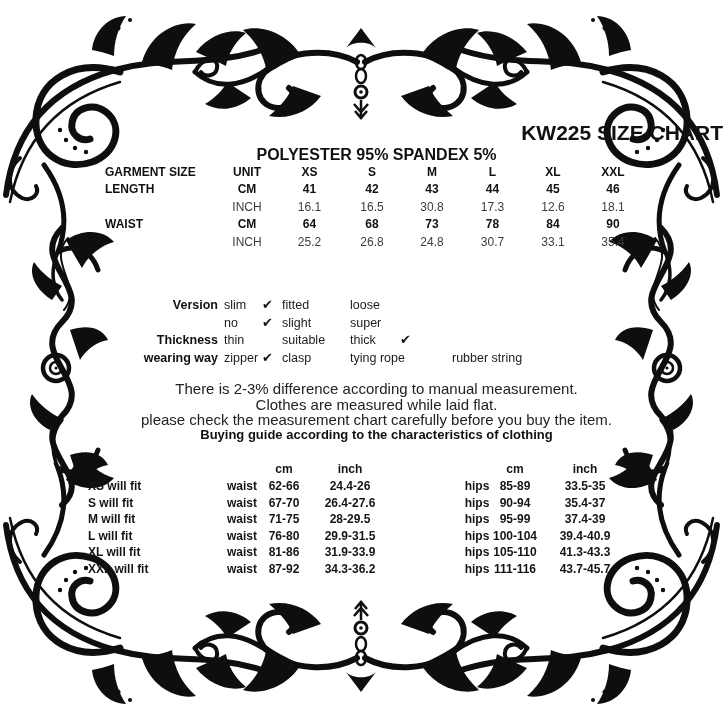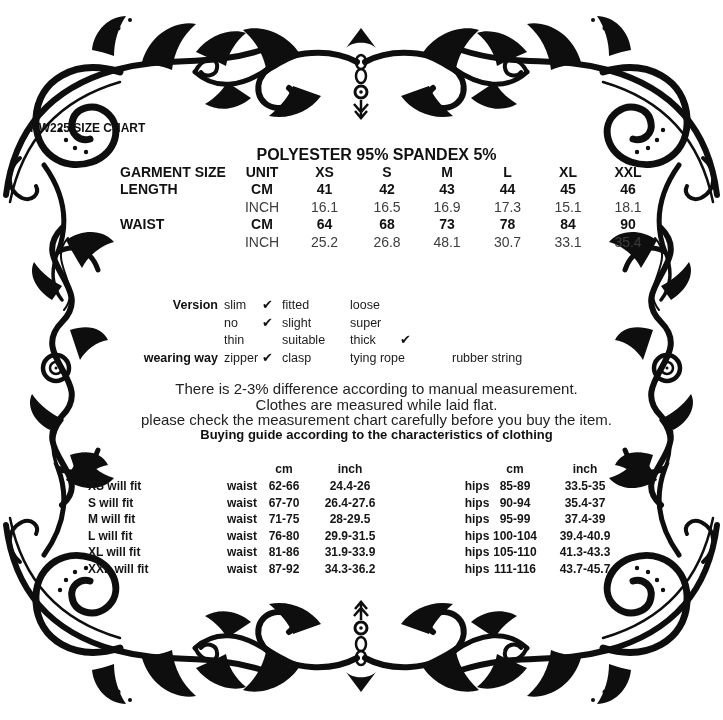--- a/index.html
+++ b/index.html
@@ -1,26 +1,26 @@
 <!DOCTYPE html>
 <html><head>
 <meta charset="utf-8">
 <style>
   html,body{margin:0;padding:0;background:#ffffff;}
   body{width:723px;height:720px;position:relative;overflow:hidden;
        font-family:"Liberation Sans", sans-serif;color:#151515;}
   
-  .title{position:absolute;top:121px;left:30px;right:0;text-align:left;
-         font-size:12px;font-weight:700;color:#111;}
+  .title{position:absolute;top:121px;left:30px;right:0;text-align:right;
+         font-size:21px;font-weight:700;color:#111;}
   .subtitle{position:absolute;top:146px;left:30px;right:0;text-align:center;
          font-size:16px;font-weight:700;color:#111;}
   
-  .size-table{position:absolute;left:120px;top:164px;display:grid;
+  .size-table{position:absolute;left:105px;top:164px;display:grid;
       grid-template-columns:112px 60px 65px 60px 60px 61px 60px 60px;
-      font-size:14px;line-height:17.4px;}
+      font-size:12px;line-height:17.4px;}
   .st-cell{text-align:center;height:17.4px;white-space:nowrap;}
   .st-left{text-align:left;}
   .b{font-weight:700;color:#111;}
   .r{font-weight:400;color:#3d3d3d;}
   
   .char-row{position:absolute;left:0;width:100%;height:17px;font-size:12.5px;padding-left:12px;}
   .char-label{position:absolute;left:60px;width:158px;text-align:right;
       font-weight:700;color:#111;white-space:nowrap;}
   .opt{position:absolute;white-space:nowrap;color:#1c1c1c;}
   .o1{left:224px;} .o2{left:282px;} .o3{left:350px;} .o4{left:452px;}
@@ -125,59 +125,60 @@
   <div class="st-cell b">42</div>
   <div class="st-cell b">43</div>
   <div class="st-cell b">44</div>
   <div class="st-cell b">45</div>
   <div class="st-cell b">46</div>
 
   <div class="st-cell st-left"></div>
   <div class="st-cell r">INCH</div>
   <div class="st-cell r">16.1</div>
   <div class="st-cell r">16.5</div>
-  <div class="st-cell r">16.9</div>
+  <div class="st-cell r">30.8</div>
   <div class="st-cell r">17.3</div>
-  <div class="st-cell r">15.1</div>
+  <div class="st-cell r">12.6</div>
   <div class="st-cell r">18.1</div>
 
   <div class="st-cell st-left b">WAIST</div>
   <div class="st-cell b">CM</div>
   <div class="st-cell b">64</div>
   <div class="st-cell b">68</div>
   <div class="st-cell b">73</div>
   <div class="st-cell b">78</div>
   <div class="st-cell b">84</div>
   <div class="st-cell b">90</div>
 
   <div class="st-cell st-left"></div>
   <div class="st-cell r">INCH</div>
   <div class="st-cell r">25.2</div>
   <div class="st-cell r">26.8</div>
-  <div class="st-cell r">48.1</div>
+  <div class="st-cell r">24.8</div>
   <div class="st-cell r">30.7</div>
   <div class="st-cell r">33.1</div>
   <div class="st-cell r">35.4</div>
 </div>
 
 <div>
   <div class="char-row" style="top:298px">
     <span class="char-label">Version</span>
     <span class="opt o1">slim</span>
     <span class="check ck1">✔</span>
     <span class="opt o2">fitted</span>
     <span class="opt o3">loose</span>
   </div>
   <div class="char-row" style="top:316px">
     <span class="opt o1">no</span>
     <span class="check ck1">✔</span>
     <span class="opt o2">slight</span>
     <span class="opt o3">super</span>
   </div>
   <div class="char-row" style="top:333px">
+    <span class="char-label">Thickness</span>
     <span class="opt o1">thin</span>
     <span class="opt o2">suitable</span>
     <span class="opt o3">thick</span>
     <span class="check ck3">✔</span>
   </div>
   <div class="char-row" style="top:351px">
     <span class="char-label">wearing way</span>
     <span class="opt o1">zipper</span>
     <span class="check ck1">✔</span>
     <span class="opt o2">clasp</span>

